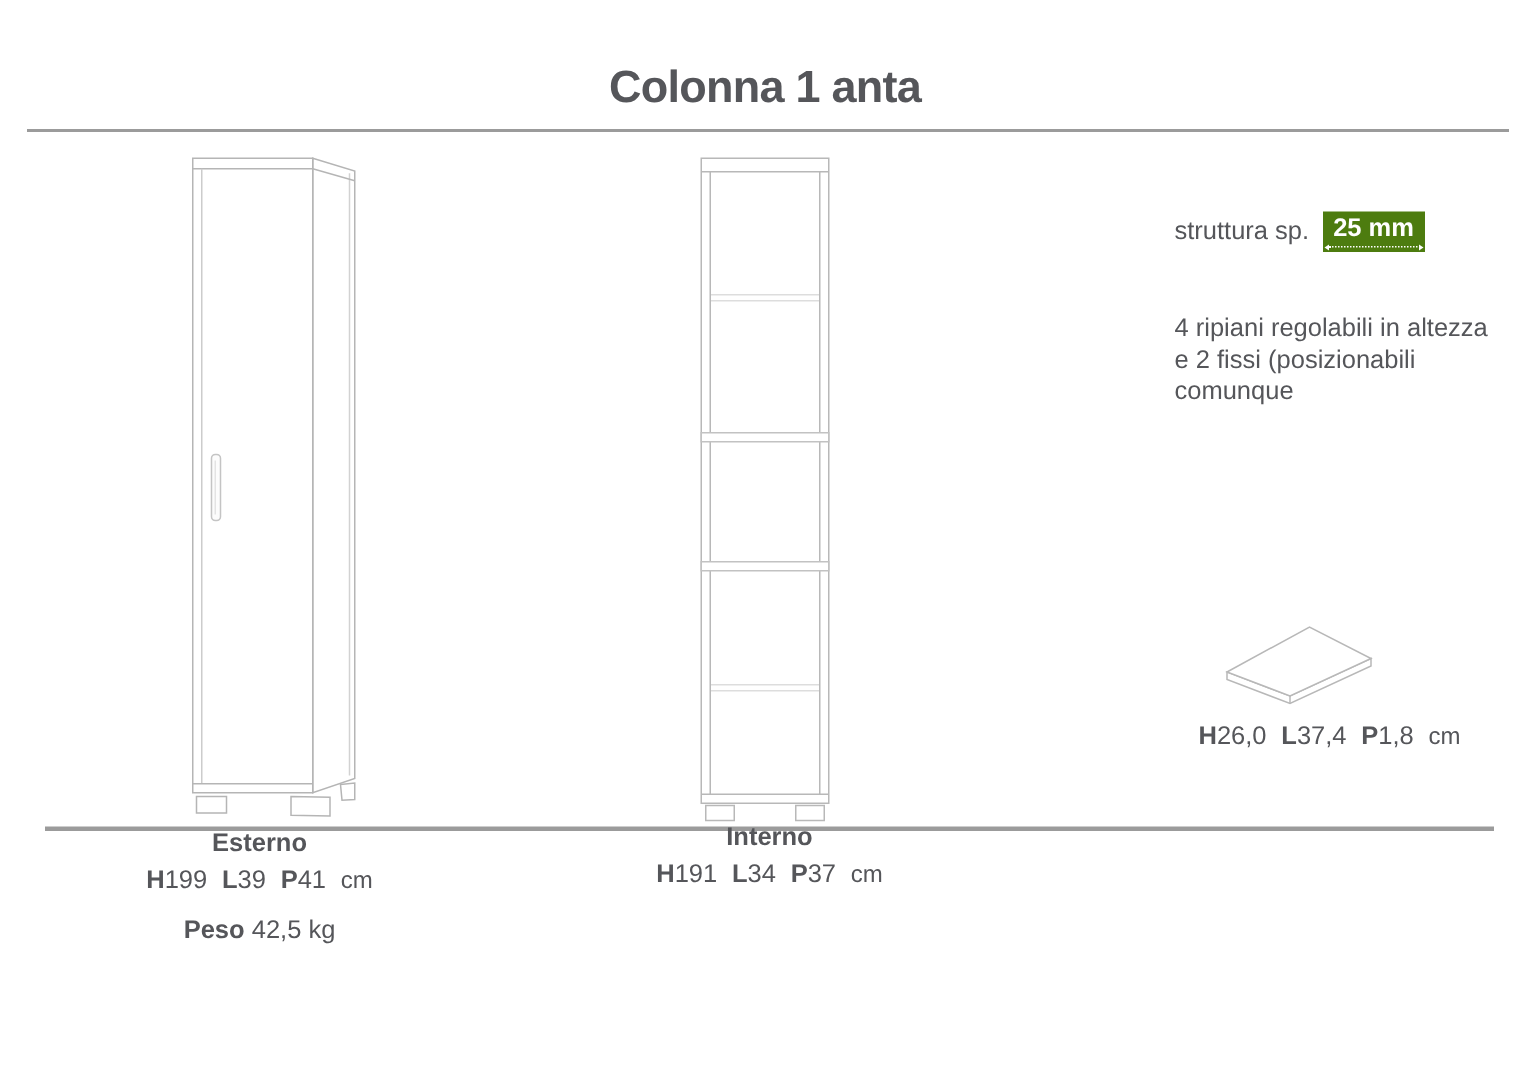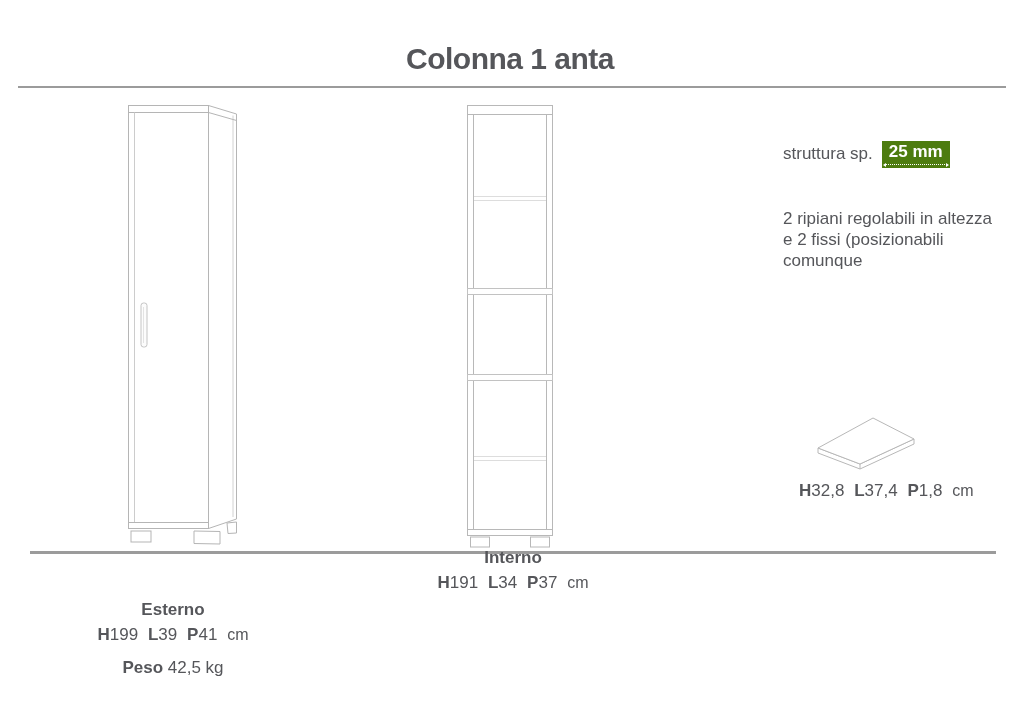--- a/index.html
+++ b/index.html
@@ -34,21 +34,21 @@
 
   #shelves-note{top:208px;left:783px;font-size:17px;line-height:21px;width:240px;}
 
   #shelf-dims{top:481px;left:799px;font-size:17px;white-space:nowrap;}
   .pair{margin-right:0.30em;}
   .pair b{font-weight:bold;}
   .unit{font-size:16px;}
 
   
   .dim-block{width:200px;text-align:center;}
-  #exterior-block{top:600px;left:73px;}
+  #exterior-block{top:552px;left:73px;}
   #interior-block{top:548px;left:413px;}
   .dim-title{font-size:17px;font-weight:bold;margin-bottom:5px;}
   .dim-line{font-size:17px;white-space:nowrap;}
   .weight-line{font-size:17px;margin-top:13px;white-space:nowrap;}
   .weight-line b{margin-right:0.28em;text-align:right;}
 </style>
 </head>
 <body>
 
 <div id="page">
@@ -109,26 +109,26 @@
     <span id="structure-label">struttura sp.</span>
     <span id="structure-value-box">
       <span>25 mm</span>
       <span id="structure-measure-line"></span>
       <span id="m-arrow-left" class="m-arrow"></span>
       <span id="m-arrow-right" class="m-arrow"></span>
     </span>
   </div>
 
   <div id="shelves-note" class="abs">
-    <div>2 ripiani regolabili in altezza</div>
+    <div>4 ripiani regolabili in altezza</div>
     <div>e 2 fissi (posizionabili comunque</div>
   </div>
 
   <div id="shelf-dims" class="abs">
-    <span class="pair"><b>H</b><span>32,8</span></span>
+    <span class="pair"><b>H</b><span>26,0</span></span>
     <span class="pair"><b>L</b><span>37,4</span></span>
     <span class="pair"><b>P</b><span>1,8</span></span>
     <span class="unit">cm</span>
   </div>
 
   <div id="exterior-block" class="abs dim-block">
     <div class="dim-title">Esterno</div>
     <div class="dim-line">
       <span class="pair"><b>H</b><span>199</span></span>
       <span class="pair"><b>L</b><span>39</span></span>

